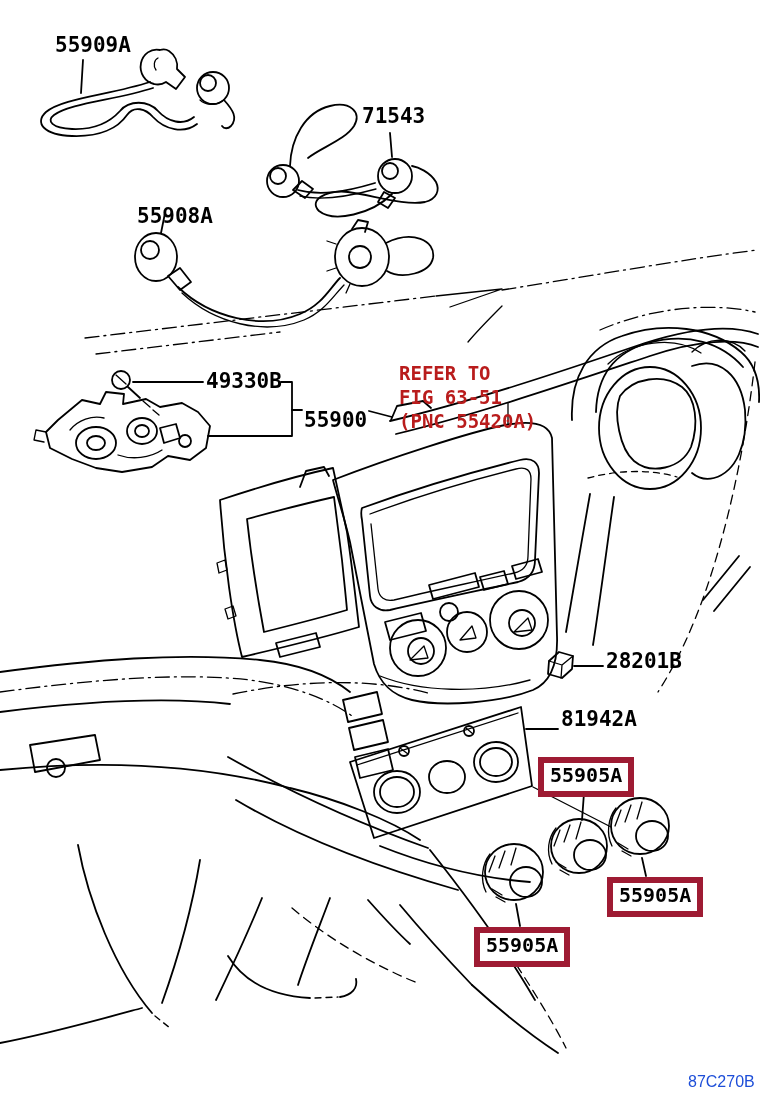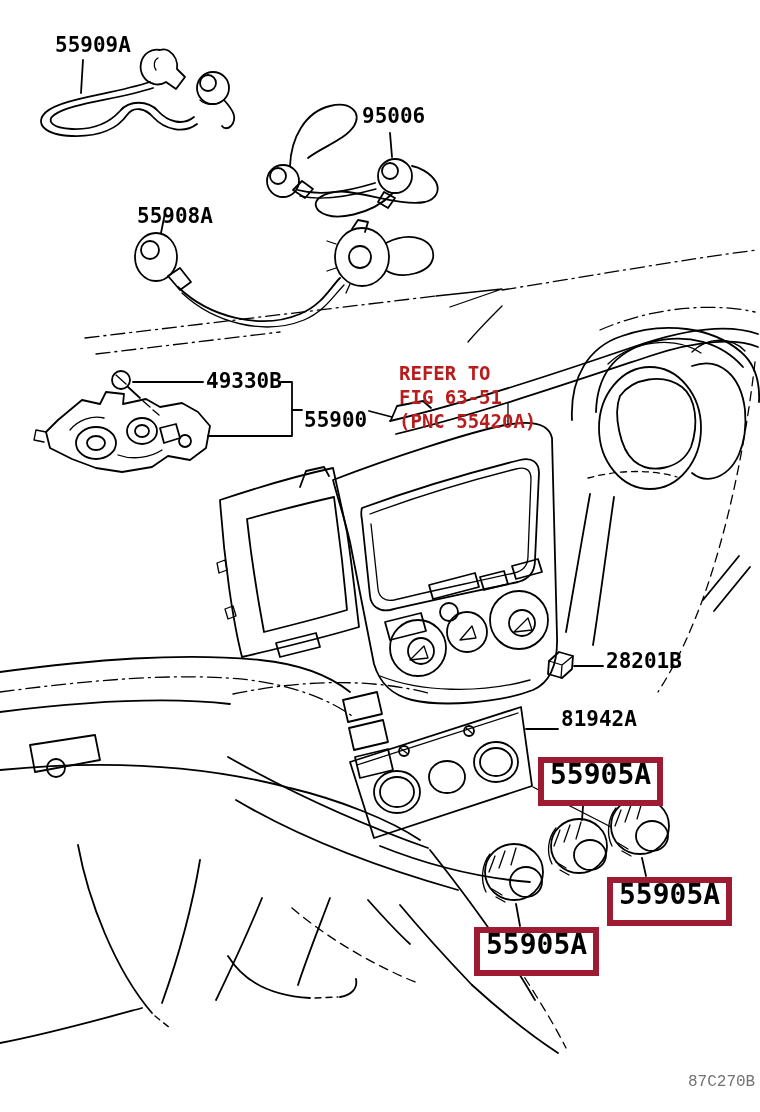--- a/index.html
+++ b/index.html
@@ -10,23 +10,23 @@
   svg.art *{fill:none;stroke:#000;stroke-width:1.8;stroke-linecap:round;stroke-linejoin:round;}
   svg.art .dd{stroke-dasharray:14 5 2 5;}
   svg.art .ds{stroke-dasharray:9 6;}
   svg.art .d2{stroke-dasharray:6 5;}
   svg.art .thin{stroke-width:1.3;}
   .plabel{position:absolute;font-weight:bold;font-size:21px;line-height:22px;color:#000;
           white-space:nowrap;font-family:"DejaVu Sans Mono","Liberation Mono",monospace;}
   .note{position:absolute;left:399px;top:361px;font-weight:bold;font-size:19px;line-height:24px;
         color:#b91c1c;white-space:nowrap;}
   .hl{position:absolute;border:6px solid #9E1B33;background:#fff;color:#000;
-      padding:1px 6px 14px 6px;font-weight:bold;font-size:28px;line-height:22px;white-space:nowrap;}
-  .figcode{position:absolute;left:688px;top:1073px;font-family:Liberation Mono, monospace;
-           font-size:16px;color:#737373;}
+      padding:1px 6px 5px 6px;font-weight:bold;font-size:20px;line-height:22px;white-space:nowrap;}
+  .figcode{position:absolute;left:688px;top:1073px;font-family:Liberation Sans, sans-serif;
+           font-size:16px;color:#1d4ed8;}
 </style>
 </head>
 <body>
 
 <div class="stage">
 
 <svg class="art" width="760" height="1112" viewBox="0 0 760 1112">
 
   <g>
     <path d="M160,50 C151,48 143,54 141,63 C139,73 145,82 154,84 C158,85 163,84 166,82 L176,89 L185,77 L177,69 C178,62 175,55 169,51 C166,49 163,49 160,50 Z"></path>
@@ -208,21 +208,21 @@
     <path class="thin" d="M508,403 L508,424"></path>
     <path d="M574,666 L603,666"></path>
     <path d="M526,729 L558,729"></path>
     <path d="M584,793 L582,820"></path>
     <path d="M646,876 L642,858"></path>
     <path d="M520,926 L516,904"></path>
   </g>
 </svg>
 
 <div class="plabel" style="left:55px;top:34px">55909A</div>
-<div class="plabel" style="left:362px;top:105px">95006</div>
+<div class="plabel" style="left:362px;top:105px">71543</div>
 <div class="plabel" style="left:137px;top:205px">55908A</div>
 <div class="plabel" style="left:206px;top:370px">49330B</div>
 <div class="plabel" style="left:304px;top:409px">55900</div>
 <div class="plabel" style="left:606px;top:650px">28201B</div>
 <div class="plabel" style="left:561px;top:708px">81942A</div>
 
 <div class="note">
   <div>REFER TO</div>
   <div>FIG 63-51</div>
   <div>(PNC 55420A)</div>

